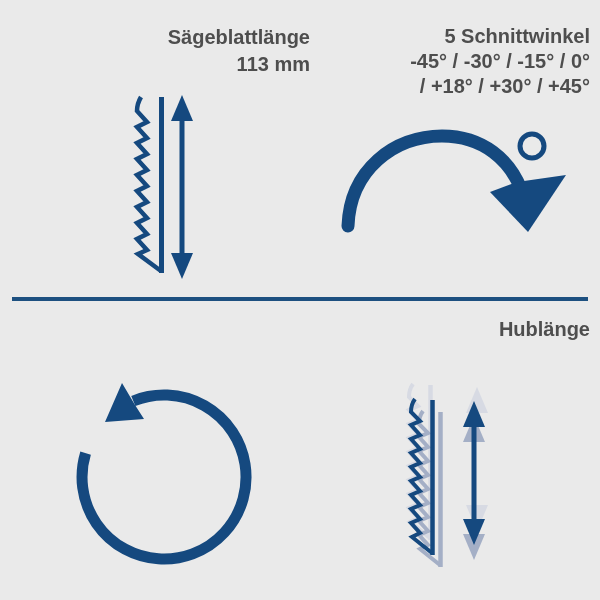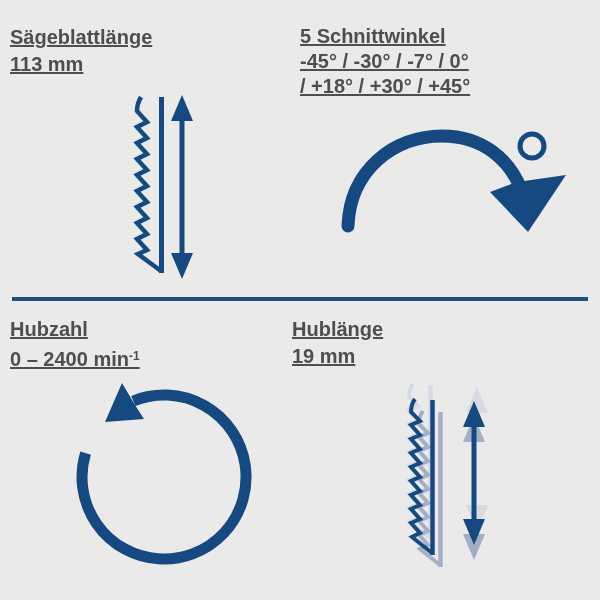--- a/index.html
+++ b/index.html
@@ -5,31 +5,30 @@
   html,body{margin:0;padding:0;}
   #canvas{
     position:relative;
     width:600px;height:600px;
     background:#eaeaea;
     font-family:"Liberation Sans", sans-serif;
     overflow:hidden;
   }
   .caption{
     position:absolute;
-    text-align:left;
+    text-align:right;
     color:#4e4e4e;
     font-weight:bold;
     font-size:20px;
     line-height:27px;
-    text-decoration:underline;
   }
   .caption.tl{left:10px;top:24px;width:300px;}
   .caption.tr{left:300px;top:24px;width:290px;line-height:25px;}
   .caption.bl{left:10px;top:316px;width:300px;}
-  .caption.br{left:292px;top:316px;width:290px;}
+  .caption.br{left:300px;top:316px;width:290px;}
   .caption sup{font-size:12px;vertical-align:6px;}
   .divider{
     position:absolute;
     left:12px;top:297px;
     width:576px;height:4px;
     background:#1d5080;
   }
   svg{position:absolute;display:block;}
   .icon-tl{left:133px;top:95px;}
   .icon-tr{left:340px;top:126px;}
@@ -54,43 +53,38 @@
   <svg class="icon-tl" width="70" height="185" viewBox="0 0 70 185">
     <path class="stroke-blue" stroke-width="4.5" stroke-linejoin="miter" d="M 8,2 C 5,7 4,11 4,16 L 14,27 L 4,32 L 14,43 L 4,48 L 14,59 L 4,64 L 14,75 L 4,80 L 14,91 L 4,96 L 14,107 L 4,112 L 14,123 L 4,128 L 14,139 L 4,144 L 14,155 L 5,159 L 28,176"></path>
     <path class="stroke-blue" stroke-width="5" d="M 28.5,2 L 28.5,178"></path>
     <path class="stroke-blue" stroke-width="5" d="M 49,20 L 49,164"></path>
     <polygon class="fill-blue" points="49,0 38,26 60,26"></polygon>
     <polygon class="fill-blue" points="49,184 38,158 60,158"></polygon>
   </svg>
 
   <div class="caption tr">
     <div>5 Schnittwinkel</div>
-    <div>-45° / -30° / -7° / 0°</div>
+    <div>-45° / -30° / -15° / 0°</div>
     <div>/ +18° / +30° / +45°</div>
   </div>
   <svg class="icon-tr" width="230" height="165" viewBox="0 0 230 165">
     <path class="stroke-blue" stroke-width="13" stroke-linecap="round" d="M 8,100 C 10,44 54,10 102,10 C 144,10 170,35 181,63"></path>
     <polygon class="fill-blue" points="188,106 150,66 177,56 226,49"></polygon>
     <circle class="stroke-blue" stroke-width="5" cx="192" cy="20" r="12"></circle>
   </svg>
 
   <div class="divider"></div>
 
-  <div class="caption bl">
-    <div>Hubzahl</div>
-    <div><span>0 – 2400 min</span><sup>-1</sup></div>
-  </div>
   <svg class="icon-bl" width="200" height="200" viewBox="0 0 200 200">
     <path class="stroke-blue" stroke-width="11" d="M 25.6,78.1 A 82,82 0 1 0 73.3,26"></path>
     <polygon class="fill-blue" points="45,47 62,8 75,30 84,44"></polygon>
   </svg>
 
   <div class="caption br">
     <div>Hublänge</div>
-    <div>19 mm</div>
   </div>
   <svg class="icon-br" width="110" height="200" viewBox="0 0 110 200">
 
     <g transform="translate(-2,-15)">
       <path class="stroke-light" stroke-width="4" d="M 17,24 C 14,28 13,32 13,37 L 22,46 L 13,50 L 22,60 L 13,64 L 22,74 L 13,78 L 22,88 L 13,92 L 22,102 L 13,106 L 22,116 L 13,120 L 22,130 L 13,134 L 22,144 L 13,148 L 22,158 L 14,162 L 34,178"></path>
       <path class="stroke-light" stroke-width="4.5" d="M 34.5,25 L 34.5,180"></path>
     </g>
     <g transform="translate(3,-14)">
       <polygon class="fill-light" points="76,26 65,52 87,52"></polygon>
       <polygon class="fill-light" points="76,170 65,144 87,144"></polygon>

